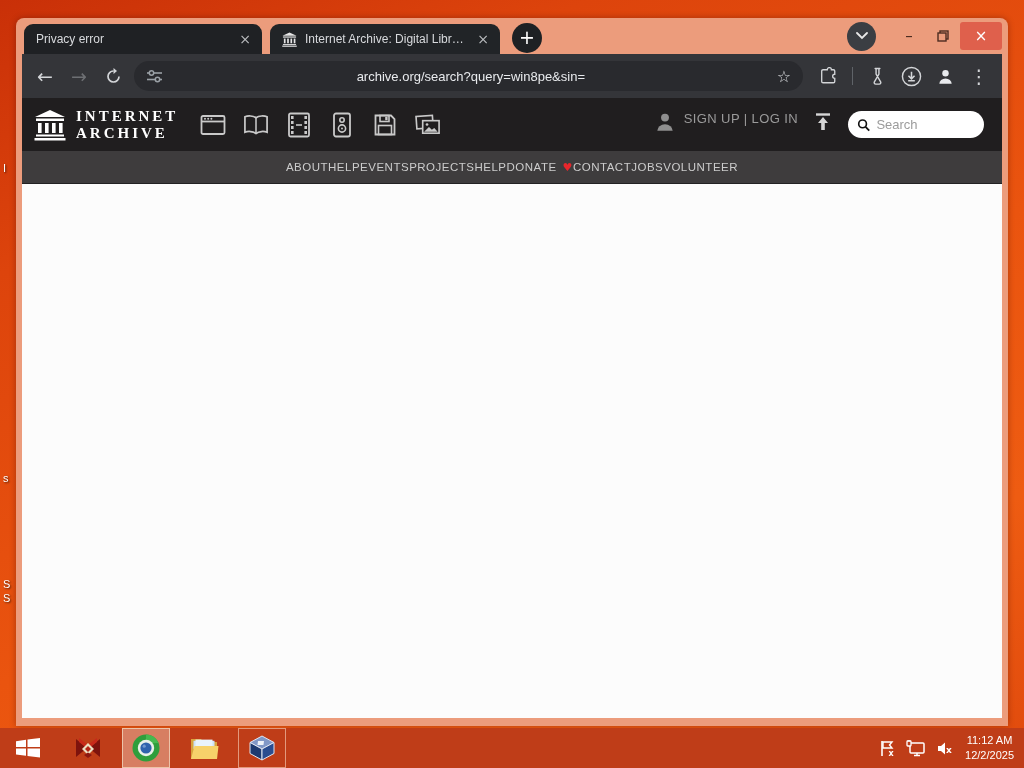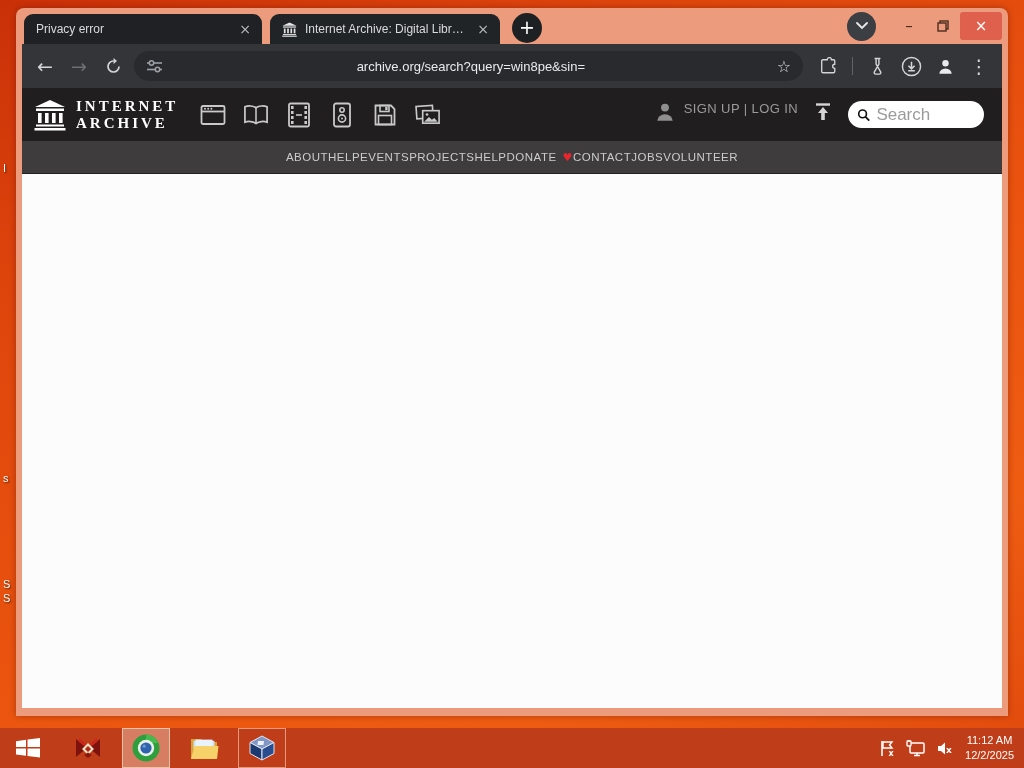--- a/index.html
+++ b/index.html
@@ -10,21 +10,21 @@
     position:relative;
   }
   .glyph { font-family:"DejaVu Sans", sans-serif; }
 
   
   .desktop-frag { position:absolute; left:3px; color:#fff; font-size:11px;
     text-shadow:1px 1px 2px rgba(0,0,0,.65); z-index:1; }
 
   
   .browser-window {
-    position:absolute; left:16px; top:8px; width:992px; height:708px;
+    position:absolute; left:16px; top:18px; width:992px; height:708px;
     background:#ec9c7c; border-radius:8px 8px 0 0;
     display:flex; flex-direction:column; padding:0 6px 8px 6px; z-index:2;
     box-shadow:0 0 6px rgba(60,10,0,.35);
   }
   
   .titlebar { height:36px; position:relative; flex:0 0 auto; }
   .tab-strip { position:absolute; left:2px; bottom:0; display:flex; align-items:flex-end; }
   .tab {
     height:30px; border-radius:9px 9px 0 0; background:#1f2124; color:#d8dadd;
     display:flex; align-items:center; padding:0 8px 0 12px; font-size:12px;
@@ -67,21 +67,21 @@
   .ia-logo { width:32px; height:32px; margin:0 10px 0 2px; flex:0 0 auto; }
   .ia-wordmark { color:#fff; font-family:"Liberation Serif", serif; font-weight:bold;
     font-size:15px; letter-spacing:3px; line-height:1.1; white-space:nowrap; }
   .media-icons { display:flex; align-items:center; gap:17px; margin-left:22px; }
   .media-icon { width:26px; height:26px; display:flex; align-items:center; justify-content:center; }
   .ia-right { margin-left:auto; display:flex; align-items:flex-start; }
   .auth-text { color:#9b9b9b; font-size:13px; letter-spacing:.4px; margin:0 12px 0 8px; white-space:nowrap; }
   .upload-btn { margin:0 14px 0 2px; display:flex; }
   .ia-searchbox { width:136px; height:27px; background:#fff; border-radius:14px;
     display:flex; align-items:center; padding:0 9px; margin-right:8px; }
-  .ia-searchbox input { border:none; outline:none; width:100%; font-size:17px;
+  .ia-searchbox input { border:none; outline:none; width:100%; font-size:13px;
     font-family:"Liberation Sans", sans-serif; color:#333; background:transparent; margin-left:6px; }
   .ia-searchbox input::placeholder { color:#9b9b9b; }
 
   
   .site-nav { height:33px; background:#3e3c3d; border-bottom:1px solid #232223;
     display:flex; align-items:center; justify-content:center; 
     font-size:11.5px; color:#cccccc; letter-spacing:.5px; flex:0 0 auto; }
   .nav-item { white-space:nowrap; cursor:pointer; }
   .donate-wrap { display:flex; align-items:center; gap:6px; }
   .heart { color:#e8262b; font-size:11px; }

